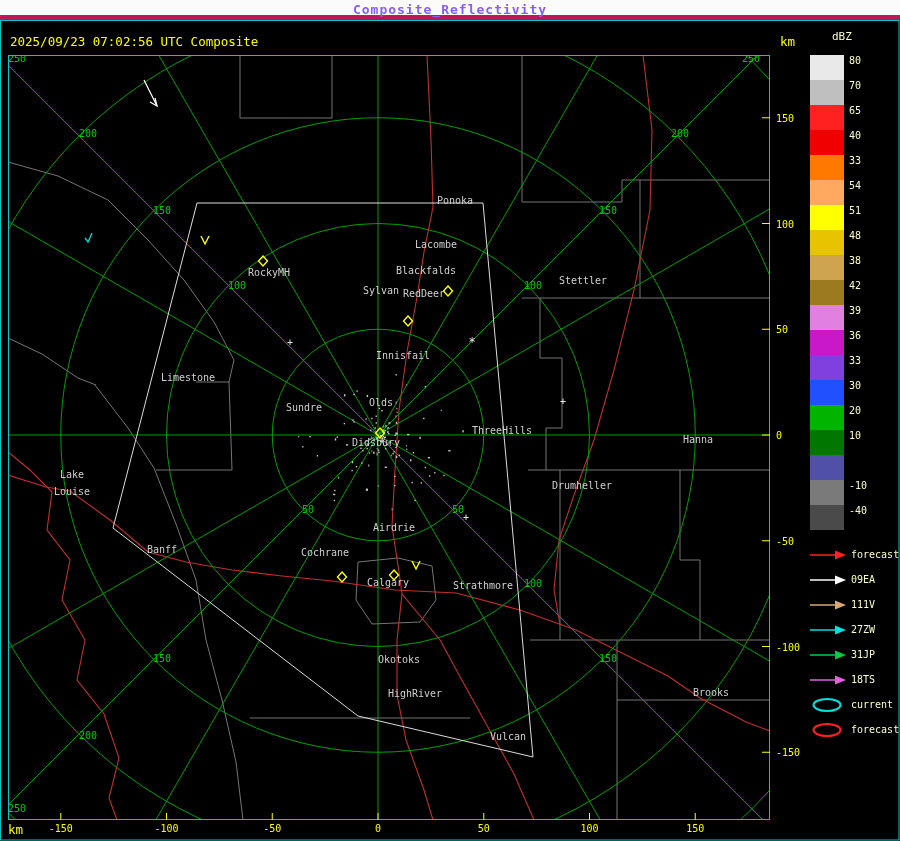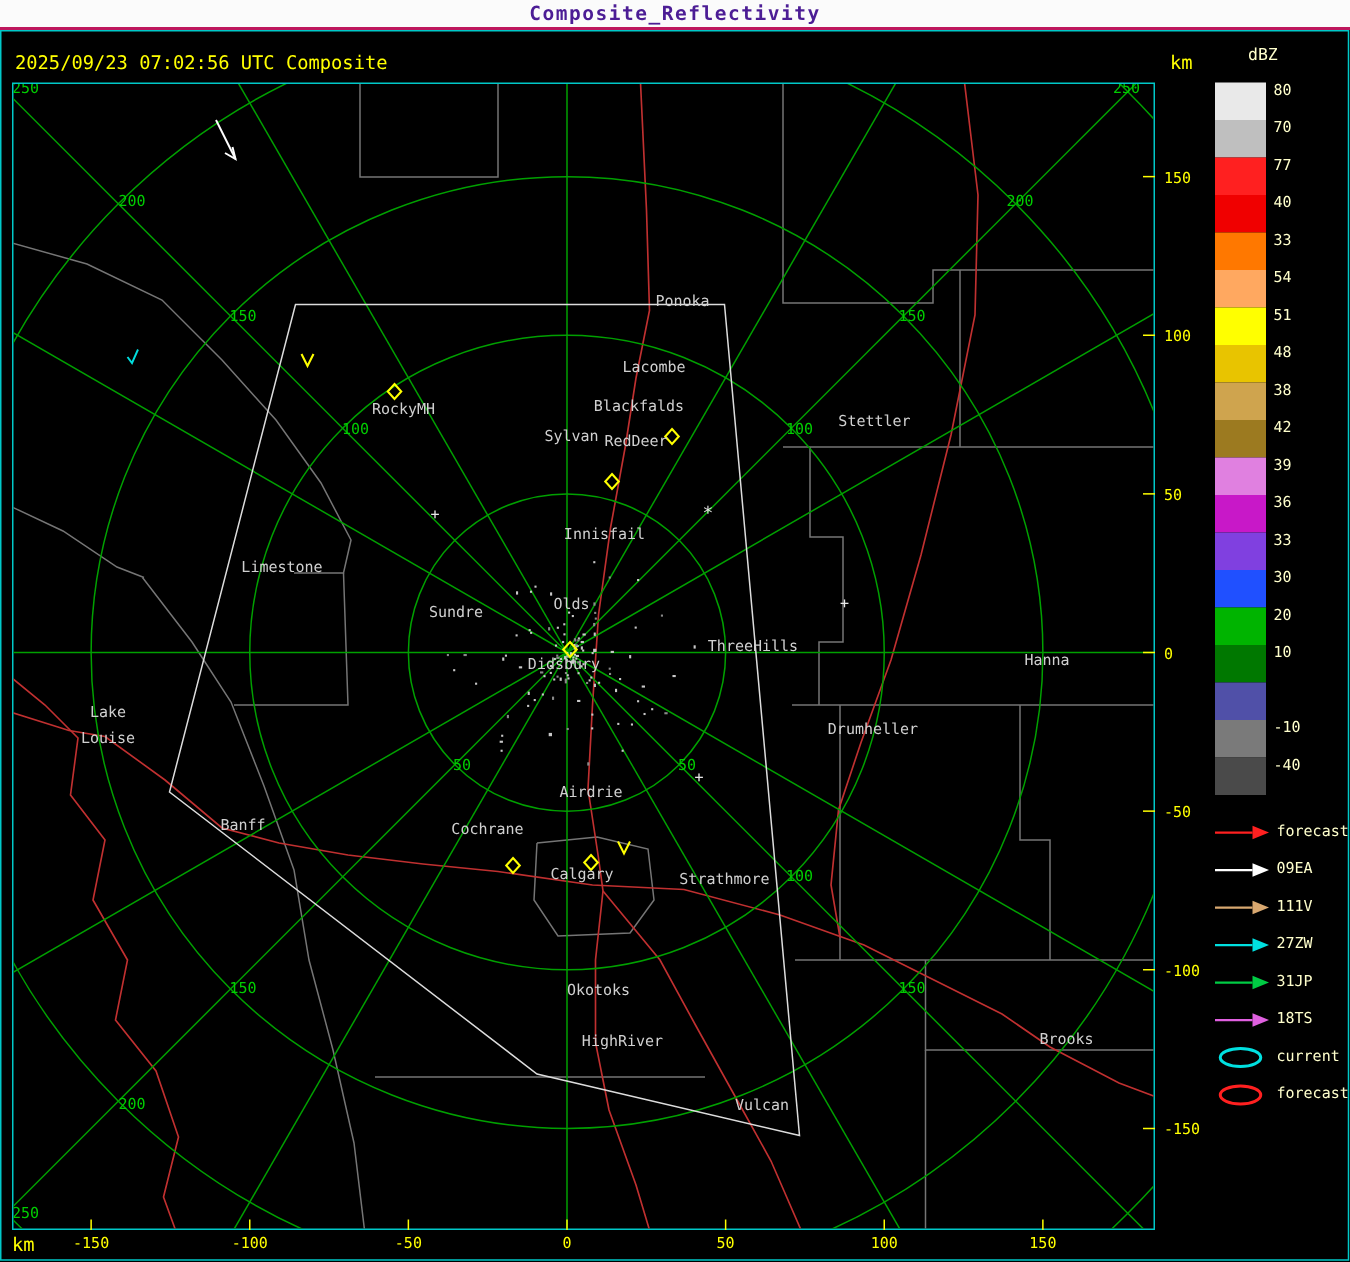--- a/index.html
+++ b/index.html
@@ -1,22 +1,22 @@
 <!DOCTYPE html>
 <html><head>
 <meta charset="utf-8">
 <style>
   * { margin:0; padding:0; box-sizing:border-box; }
   html,body { background:#000; }
   body { width:900px; height:841px; overflow:hidden; font-family:"DejaVu Sans Mono",monospace; }
   #app { position:relative; width:900px; height:841px; background:#000; }
   #titlebar {
     position:absolute; top:0; left:0; width:900px; height:20px;
-    background:#fbfbfb; border-bottom:2px solid #be185d;
-    color:#4c1d95; font-size:13px; font-weight:bold; text-align:center;
+    background:#fbfbfb; border-bottom:5px solid #be185d;
+    color:#8b5cf6; font-size:13px; font-weight:bold; text-align:center;
     line-height:20px; letter-spacing:1px; z-index:5;
   }
   #radar-svg { position:absolute; top:0; left:0; z-index:1; }
   #radar-svg text { font-family:"DejaVu Sans Mono",monospace; }
   .yellow { fill:#ffff00; font-size:12.5px; }
   .map-frame { fill:none; stroke:#00c8c8; stroke-width:1; }
   .window-border { fill:none; stroke:#00c8c8; stroke-width:1; }
   #panel { position:absolute; left:806px; top:30px; width:94px; z-index:3; }
   #dbz-title { color:#ffffcc; font-size:11px; margin:0 0 12px 26px; }
   .srow { display:flex; height:25px; }
@@ -305,21 +305,21 @@
         <div class="srow">
           <div class="swatch" style="background: rgb(233, 233, 233);"></div>
           <div class="slabel">80</div>
         </div>
         <div class="srow">
           <div class="swatch" style="background: rgb(191, 191, 191);"></div>
           <div class="slabel">70</div>
         </div>
         <div class="srow">
           <div class="swatch" style="background: rgb(255, 32, 32);"></div>
-          <div class="slabel">77</div>
+          <div class="slabel">65</div>
         </div>
         <div class="srow">
           <div class="swatch" style="background: rgb(240, 0, 0);"></div>
           <div class="slabel">40</div>
         </div>
         <div class="srow">
           <div class="swatch" style="background: rgb(255, 120, 0);"></div>
           <div class="slabel">33</div>
         </div>
         <div class="srow">

